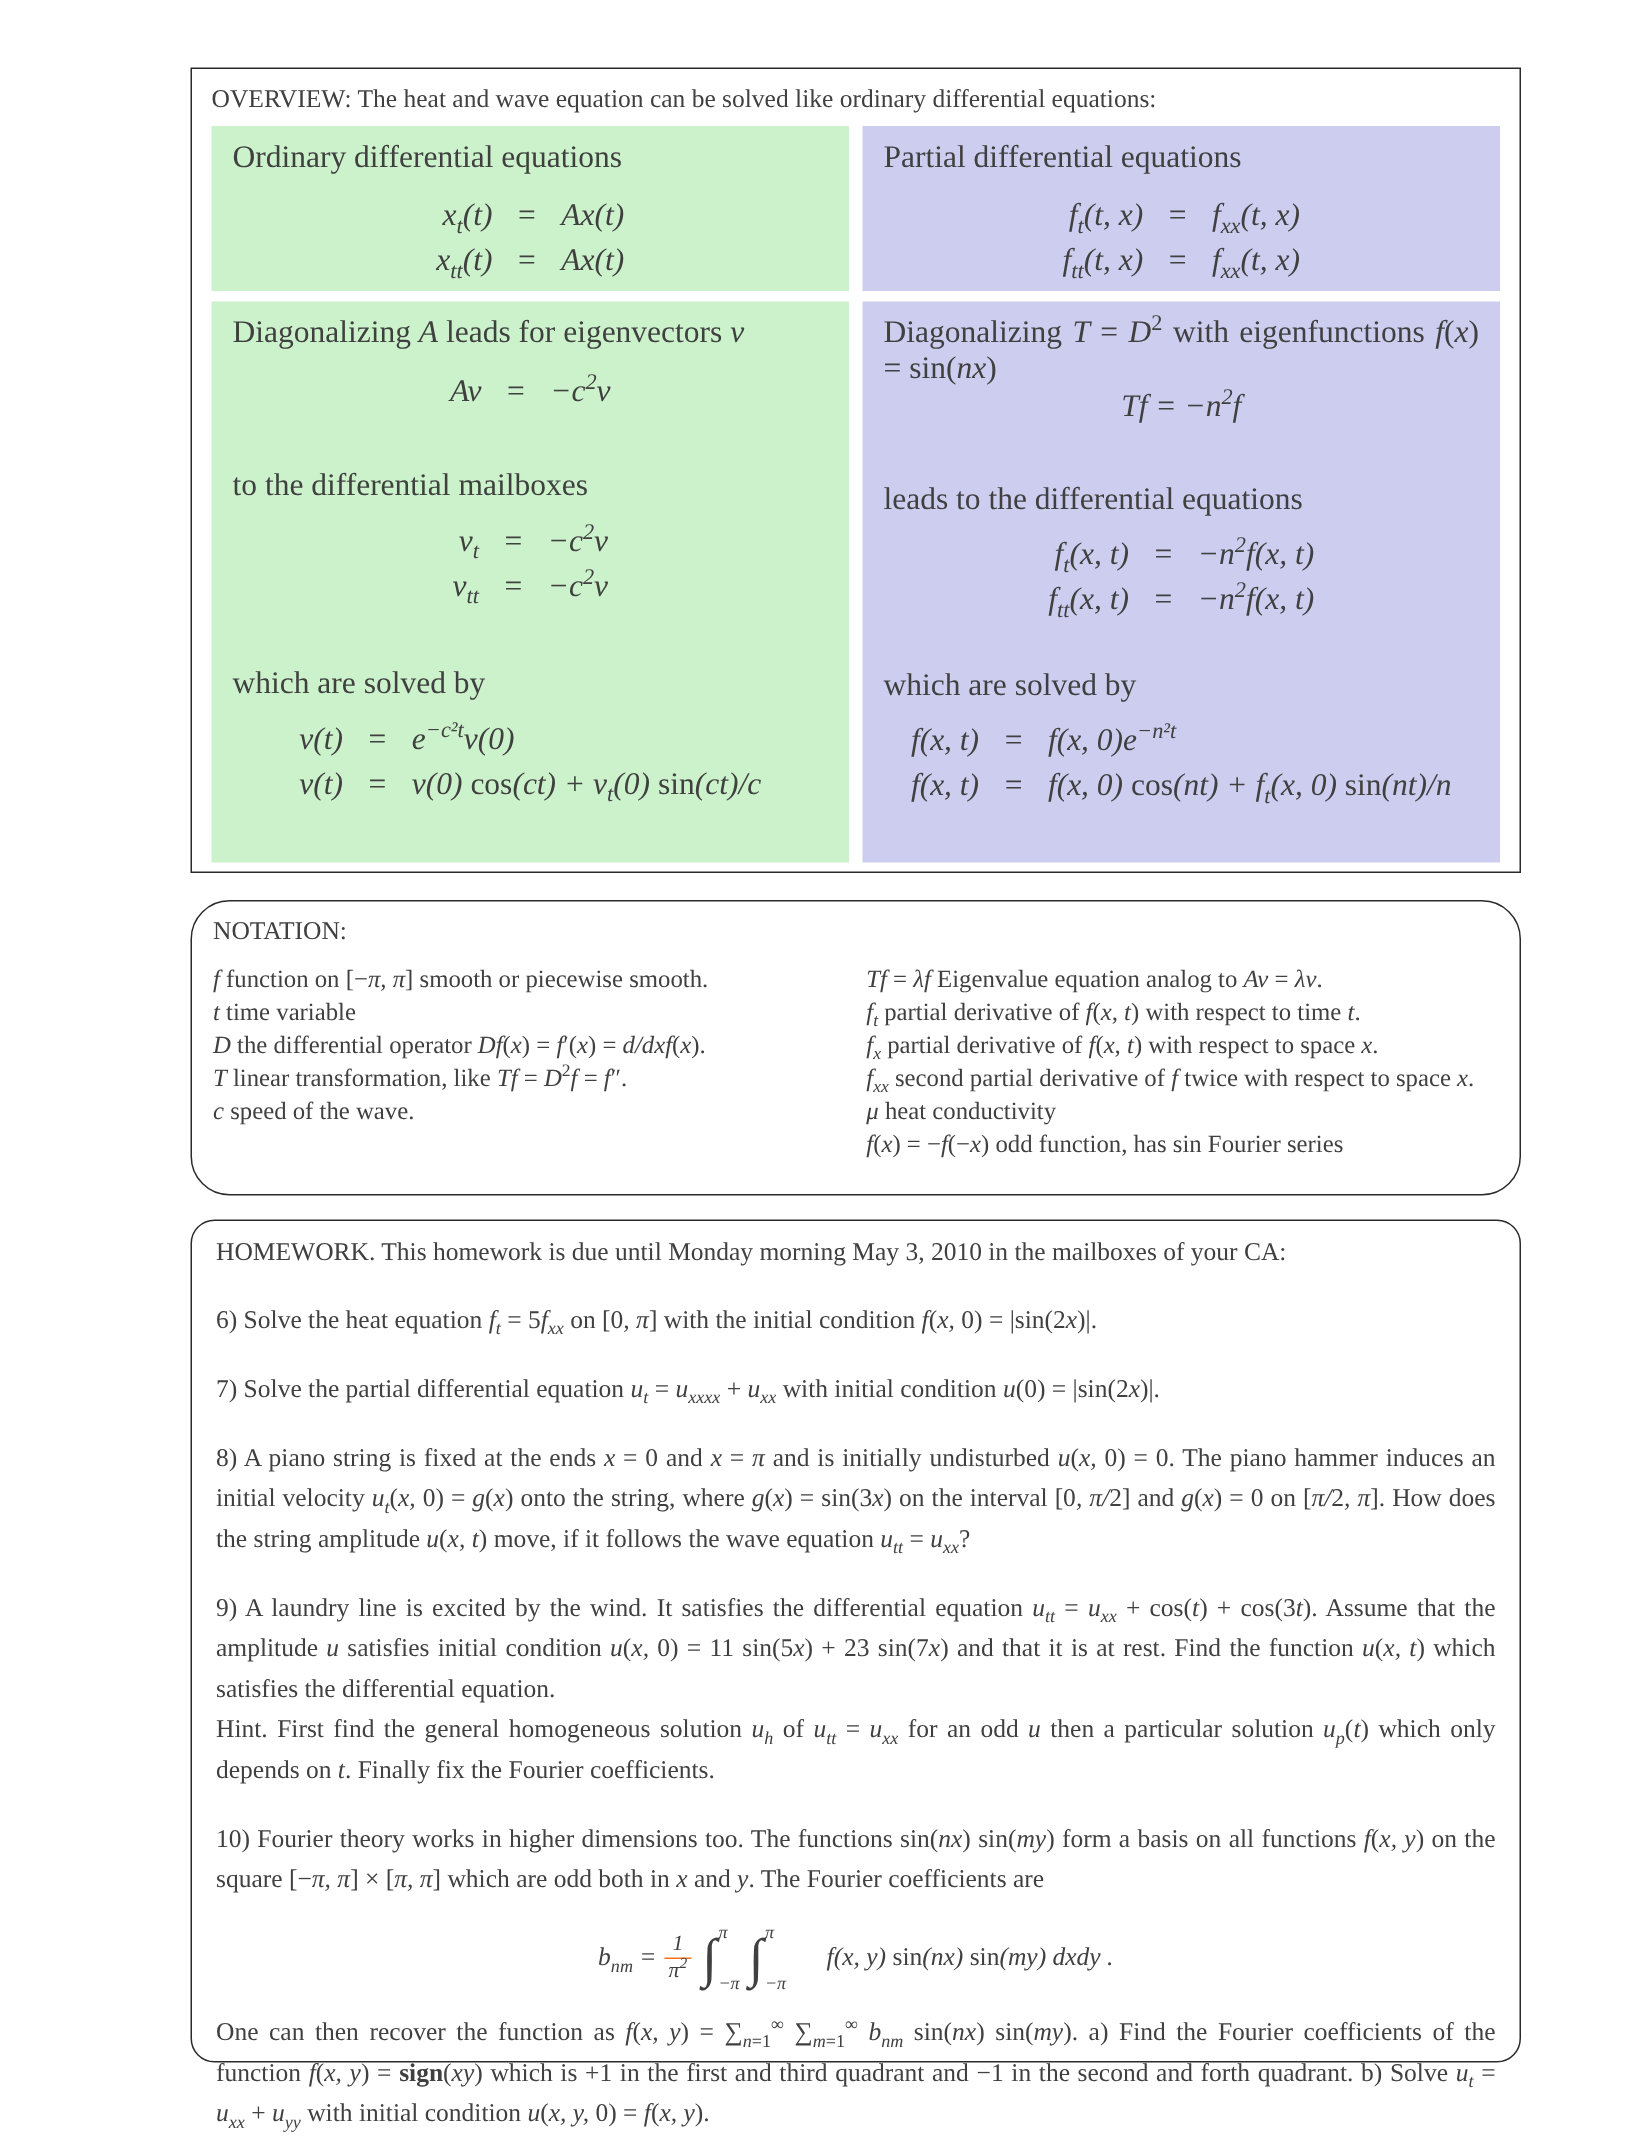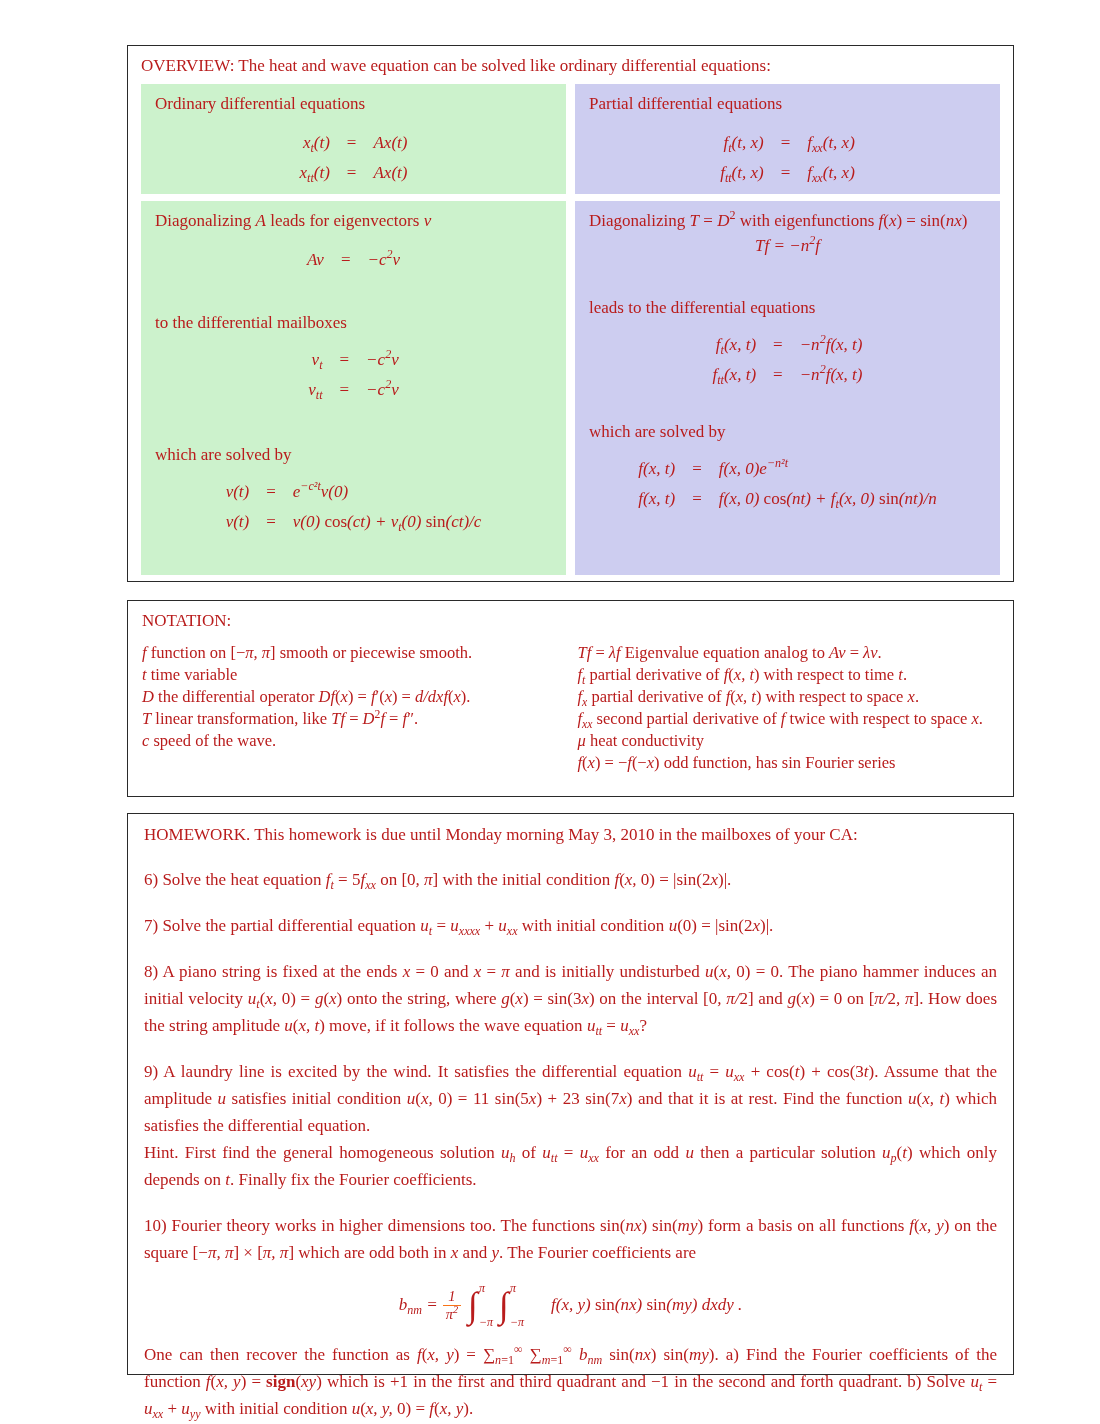--- a/index.html
+++ b/index.html
@@ -1,36 +1,36 @@
 <!DOCTYPE html>
 <html><head>
 <meta charset="utf-8">
 <style>
   * { margin:0; padding:0; box-sizing:border-box; }
   html,body { background:#ffffff; }
   .page {
     position:relative; width:1100px; height:1424px; background:#ffffff;
-    font-family:"Liberation Serif","DejaVu Serif",serif; color:#b91c1c;padding-left:46px;
+    font-family:"Liberation Serif","DejaVu Serif",serif; color:#404040;padding-left:46px;
   }
   .box {
     position:absolute; left:127px; width:887px;
     border:1px solid #2a2a2a; background:#ffffff;
   }
   #overview-box { top:45px; height:537px; padding:8px 13px 5px 13px; }
-  #notation-box { top:600px; height:197px; padding:8px 14px; font-size:16.5px; }
-  #homework-box { top:813px; height:562px; padding:9px 16px; }
+  #notation-box { top:600px; height:197px; padding:8px 14px; font-size:16.5px;border-radius:26px; }
+  #homework-box { top:813px; height:562px; padding:9px 16px;border-radius:16px; }
 
   .hdr { font-size:17px; line-height:24px; }
 
   .ov-grid {
     margin-top:6px; height:491px;
     display:grid; grid-template-columns:1fr 1fr; grid-template-rows:110px 1fr;
     column-gap:9px; row-gap:7px;
   }
-  .cell { padding:8px 14px; font-size:17px; line-height:24px; }
+  .cell { padding:8px 14px; font-size:21px; line-height:24px; }
   .green { background:#ccf2cc; }
   .purple { background:#cdcdf0; }
   .cell-title { text-align:justify; }
 
   .eqtable {
     display:grid; grid-template-columns:max-content max-content max-content;
     width:fit-content; margin:12px auto 0 auto;
     font-style:italic; line-height:30px;
   }
   .eqtable .l { text-align:right; }

